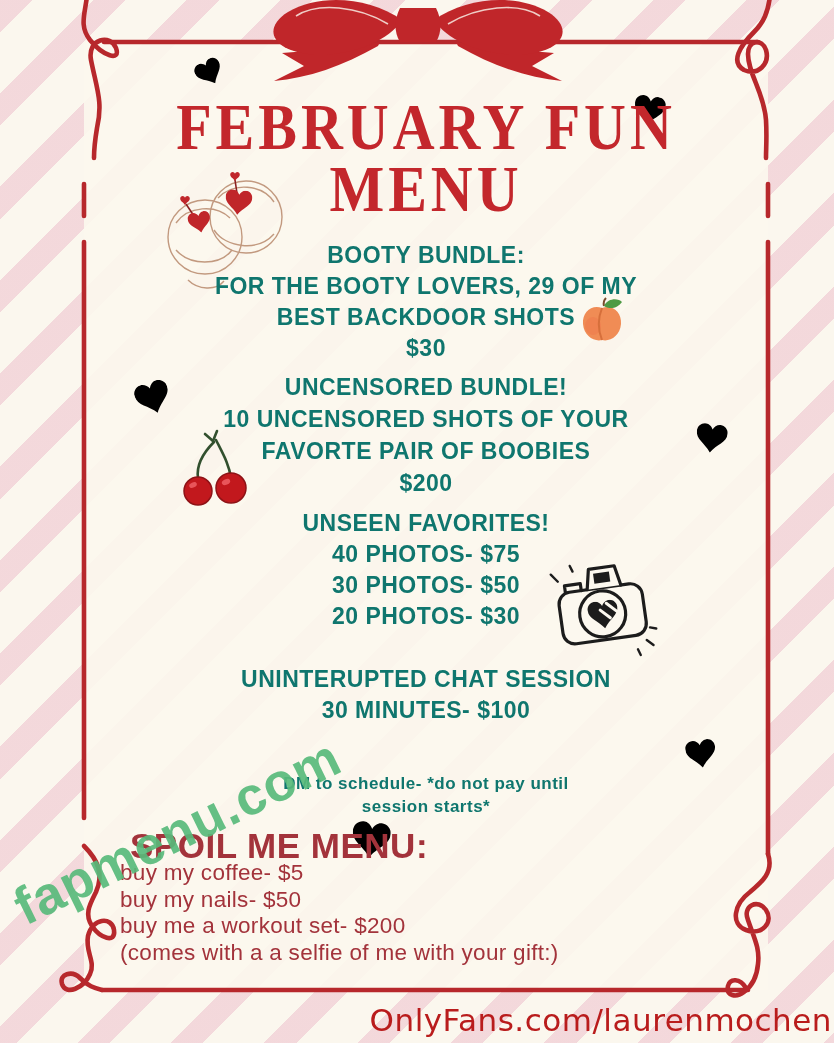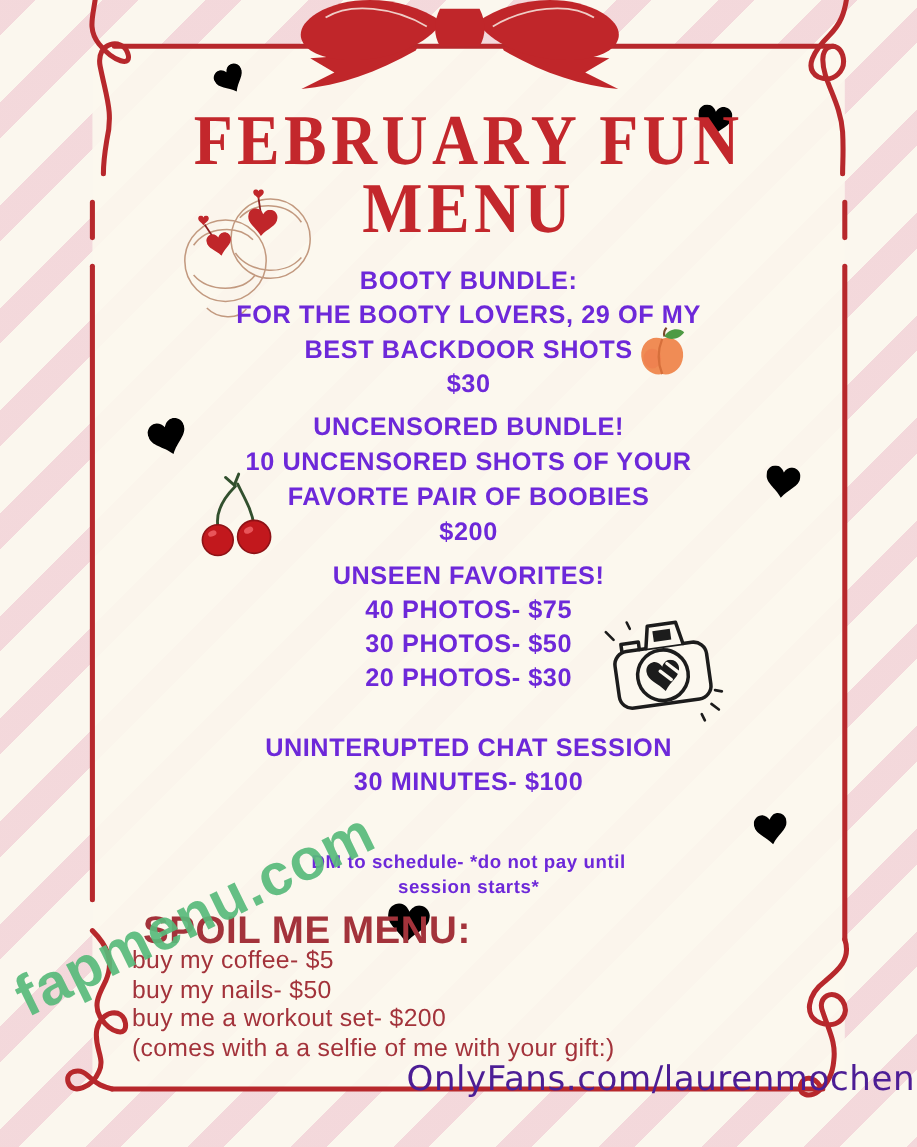--- a/index.html
+++ b/index.html
@@ -20,42 +20,42 @@
   svg { display:block; overflow:visible; }
 
   .title {
     position:absolute; left:84px; width:684px; text-align:center;
     font-family:"Liberation Serif", serif; font-weight:600;
     color:#C3272C; font-size:58px; letter-spacing:4px;
     transform:scaleY(1.12);
   }
   .blk {
     position:absolute; left:84px; width:684px; text-align:center;
-    color:#6d28d9; font-weight:bold;
+    color:#0f766e; font-weight:bold;
   }
   .blk .line { font-size:23px; line-height:31px; letter-spacing:0.5px; }
   .note .line { font-size:17px; line-height:23px; }
   .spoil-heading {
     position:absolute; left:130px; color:#A3333B; font-weight:bold;
     font-size:35px; letter-spacing:0.5px;
   }
   .spoil-items {
     position:absolute; left:120px; color:#A3333B; font-weight:normal;
     font-size:22.5px; line-height:26.5px; text-align:left; letter-spacing:0.3px;
   }
   .watermark {
     position:absolute; left:4px; top:882px; width:500px;
     font-size:53px; font-weight:bold; letter-spacing:1px;
     color:rgba(88,186,123,0.92);
     transform:rotate(-26deg); transform-origin:left top;
   }
   .footer-url {
-    position:absolute; top:963px; right:2px; width:832px; text-align:right;
+    position:absolute; top:1002px; right:2px; width:832px; text-align:right;
     font-family:"DejaVu Sans", sans-serif;
-    font-size:31px; color:#4c1d95; letter-spacing:0.5px;
+    font-size:31px; color:#b91c1c; letter-spacing:0.5px;
   }
   .heart { position:absolute; }
 </style>
 </head>
 <body>
 
 <div class="card"></div>
 
 <svg class="abs" style="left:0;top:0" width="834" height="1043" viewBox="0 0 834 1043">
   <g fill="none" stroke="#B7282C" stroke-width="4.6" stroke-linecap="round">

